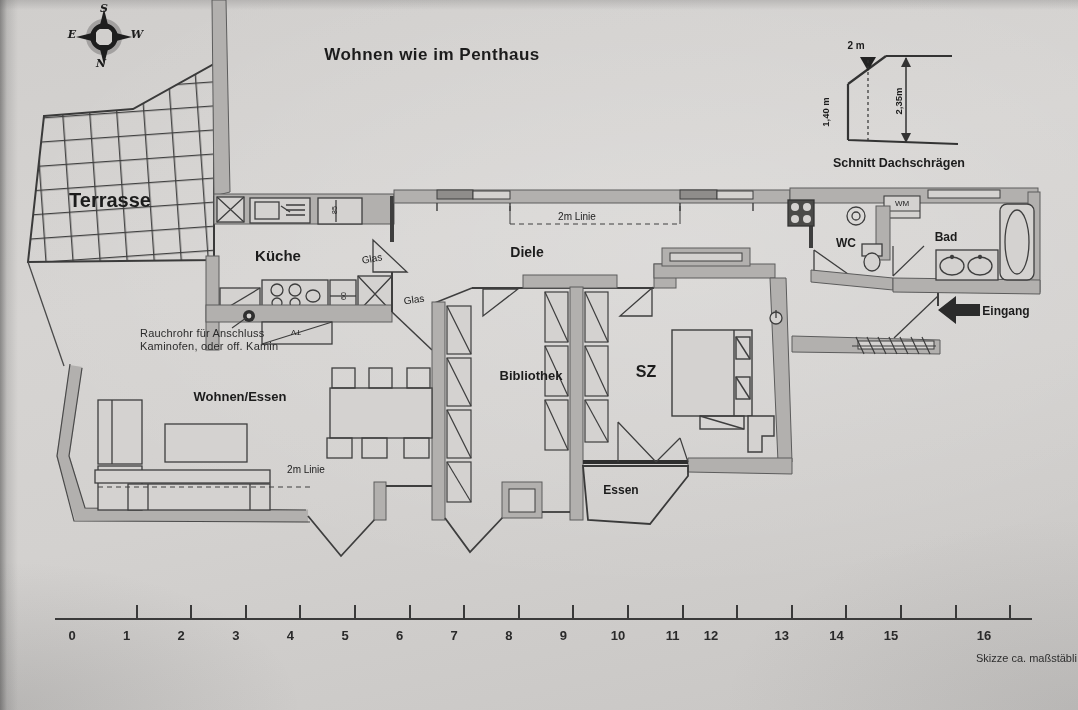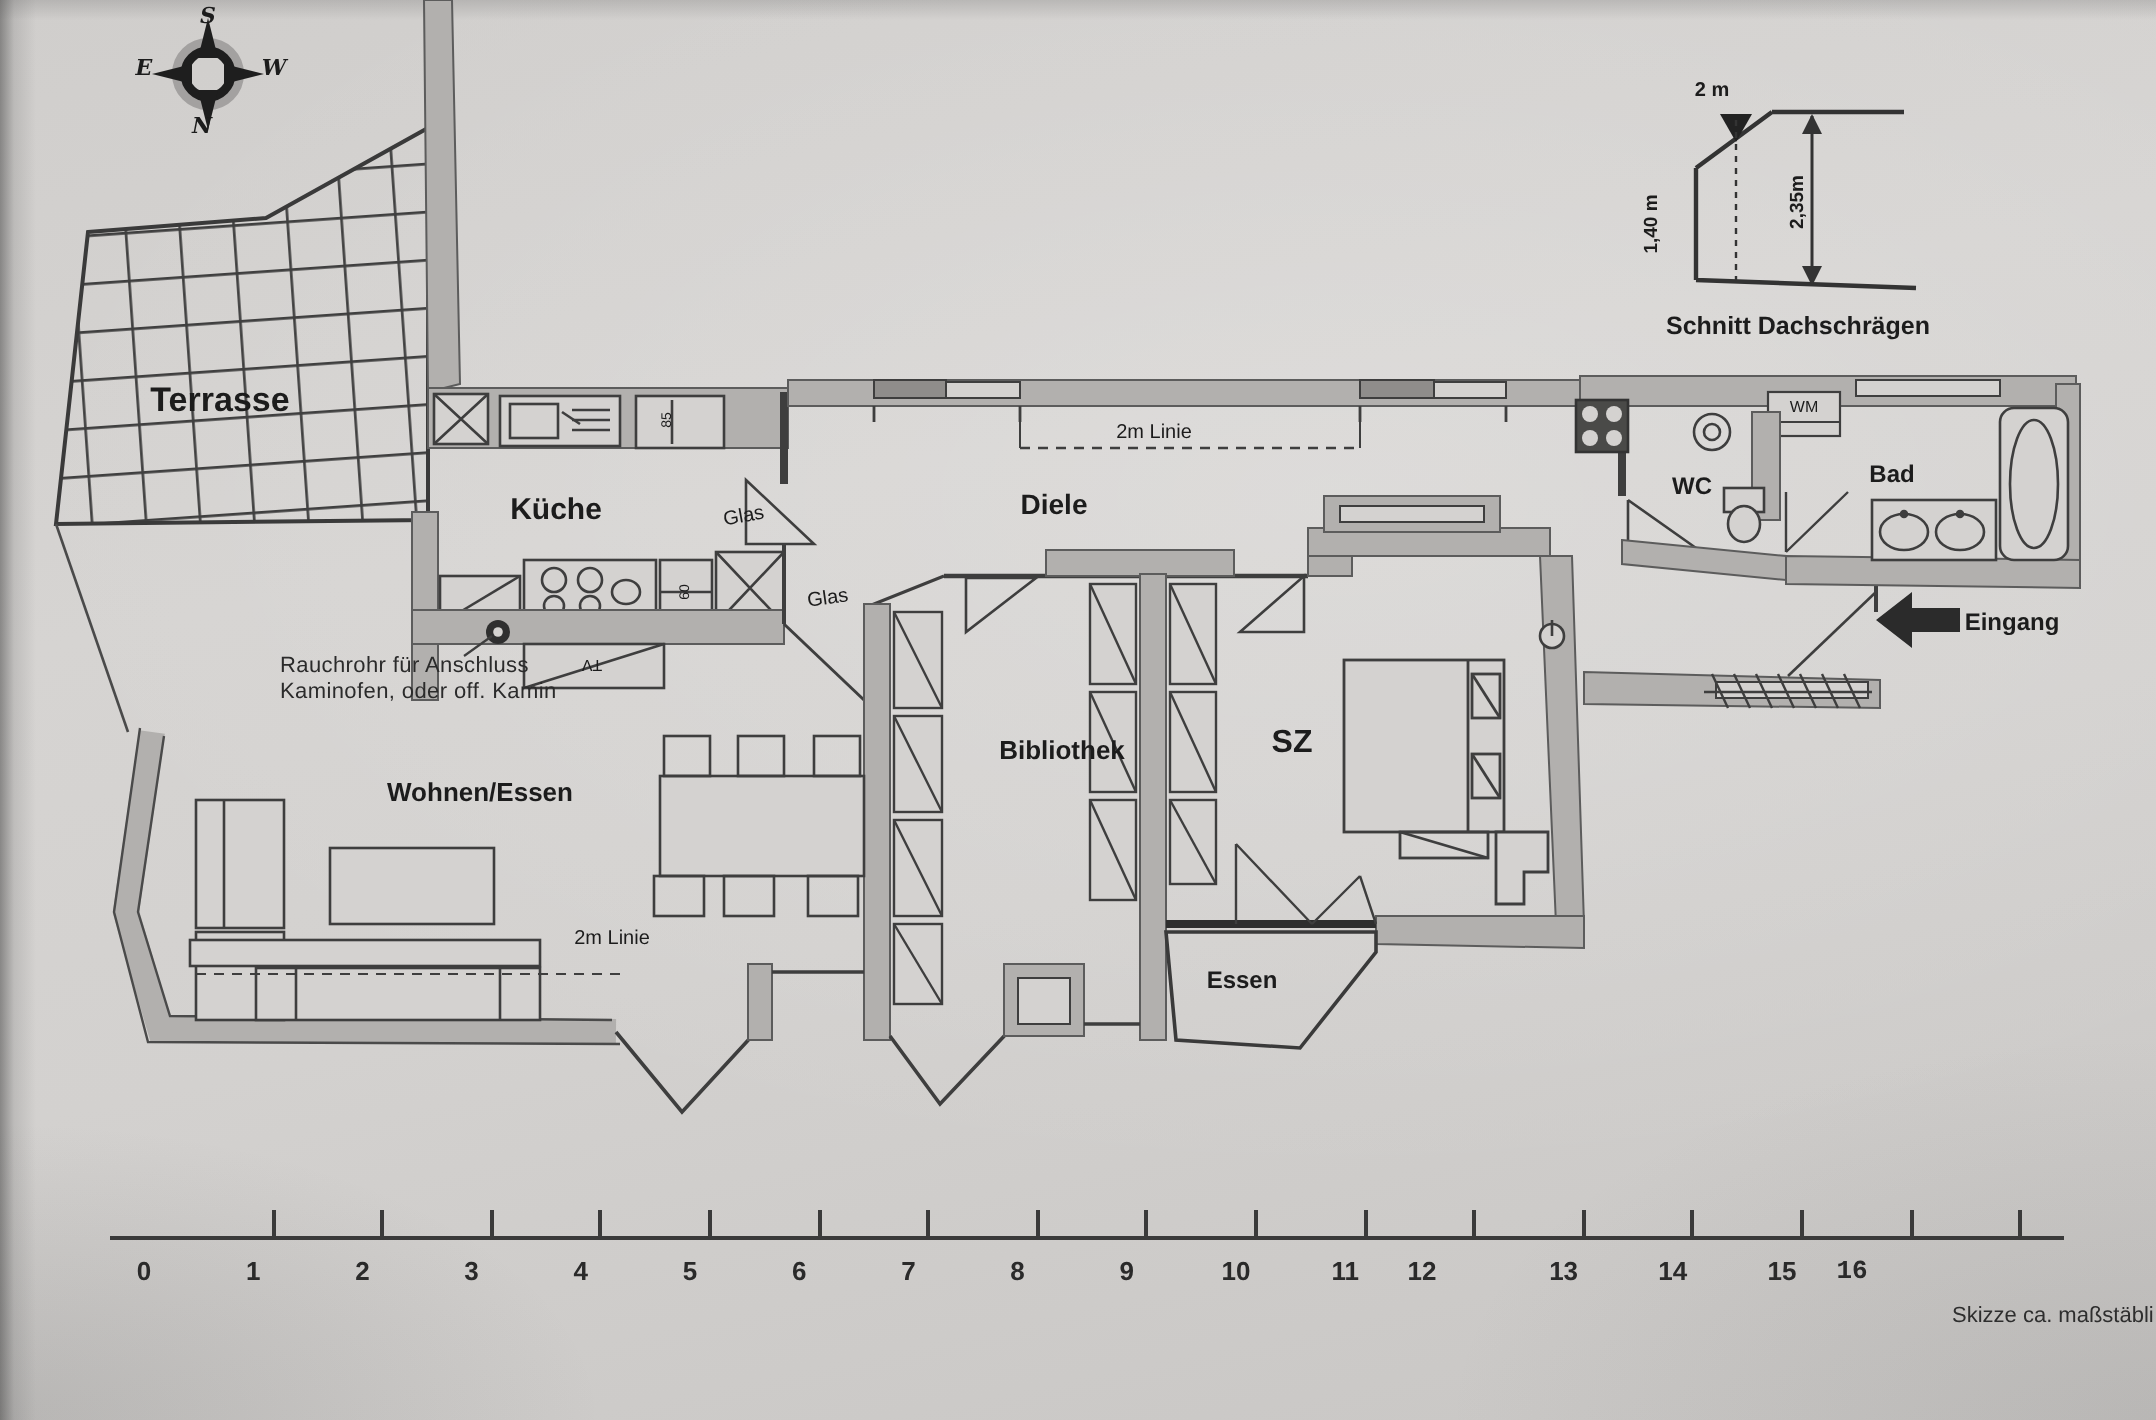--- a/index.html
+++ b/index.html
@@ -267,22 +267,23 @@
       <circle cx="104" cy="37" r="11.5" stroke="#1e1e1e" stroke-width="4.5" fill="none"></circle>
       <g fill="#1e1e1e">
         <polygon points="104,9 99,29 109,29"></polygon>
         <polygon points="104,65 99,45 109,45"></polygon>
         <polygon points="76,37 96,32 96,42"></polygon>
         <polygon points="132,37 112,32 112,42"></polygon>
       </g>
     </g>
   </svg>
 
-
-  <div class="lbl bold" style="left:110px;top:200px;font-size:17px">Terrasse</div>
+  <div class="lbl bold" style="left:432px;top:54px;font-size:17px;letter-spacing:.5px">Wohnen wie im Penthaus</div>
+
+  <div class="lbl bold" style="left:110px;top:200px;font-size:20px">Terrasse</div>
   <div class="lbl bold" style="left:278px;top:255px;font-size:15px">Küche</div>
   <div class="lbl bold" style="left:527px;top:252px;font-size:14px">Diele</div>
   <div class="lbl bold" style="left:240px;top:396px;font-size:13px">Wohnen/Essen</div>
   <div class="lbl bold" style="left:531px;top:375px;font-size:13px">Bibliothek</div>
   <div class="lbl bold" style="left:646px;top:372px;font-size:16px">SZ</div>
   <div class="lbl bold" style="left:621px;top:490px;font-size:12px">Essen</div>
   <div class="lbl bold" style="left:846px;top:243px;font-size:12px">WC</div>
   <div class="lbl bold" style="left:946px;top:237px;font-size:12px">Bad</div>
 
   <div class="lbl bold" style="left:1006px;top:311px;font-size:12px">Eingang</div>
@@ -321,21 +322,21 @@
       <span class="ruler-num" style="left: 385.6px;">6</span>
       <span class="ruler-num" style="left: 440.2px;">7</span>
       <span class="ruler-num" style="left: 494.8px;">8</span>
       <span class="ruler-num" style="left: 549.4px;">9</span>
       <span class="ruler-num" style="left: 604px;">10</span>
       <span class="ruler-num" style="left: 658.6px;">11</span>
       <span class="ruler-num" style="left: 697px;">12</span>
       <span class="ruler-num" style="left: 767.8px;">13</span>
       <span class="ruler-num" style="left: 822.4px;">14</span>
       <span class="ruler-num" style="left: 877px;">15</span>
-      <span class="ruler-num" style="left: 912px; font-family: Liberation Mono, monospace;">16</span>
+      <span class="ruler-num" style="left: 970px;">16</span>
       <div class="ruler-tick" style="left: 135.6px;"></div>
       <div class="ruler-tick" style="left: 190.2px;"></div>
       <div class="ruler-tick" style="left: 244.8px;"></div>
       <div class="ruler-tick" style="left: 299.4px;"></div>
       <div class="ruler-tick" style="left: 354px;"></div>
       <div class="ruler-tick" style="left: 408.6px;"></div>
       <div class="ruler-tick" style="left: 463.2px;"></div>
       <div class="ruler-tick" style="left: 517.8px;"></div>
       <div class="ruler-tick" style="left: 572.4px;"></div>
       <div class="ruler-tick" style="left: 627px;"></div>

